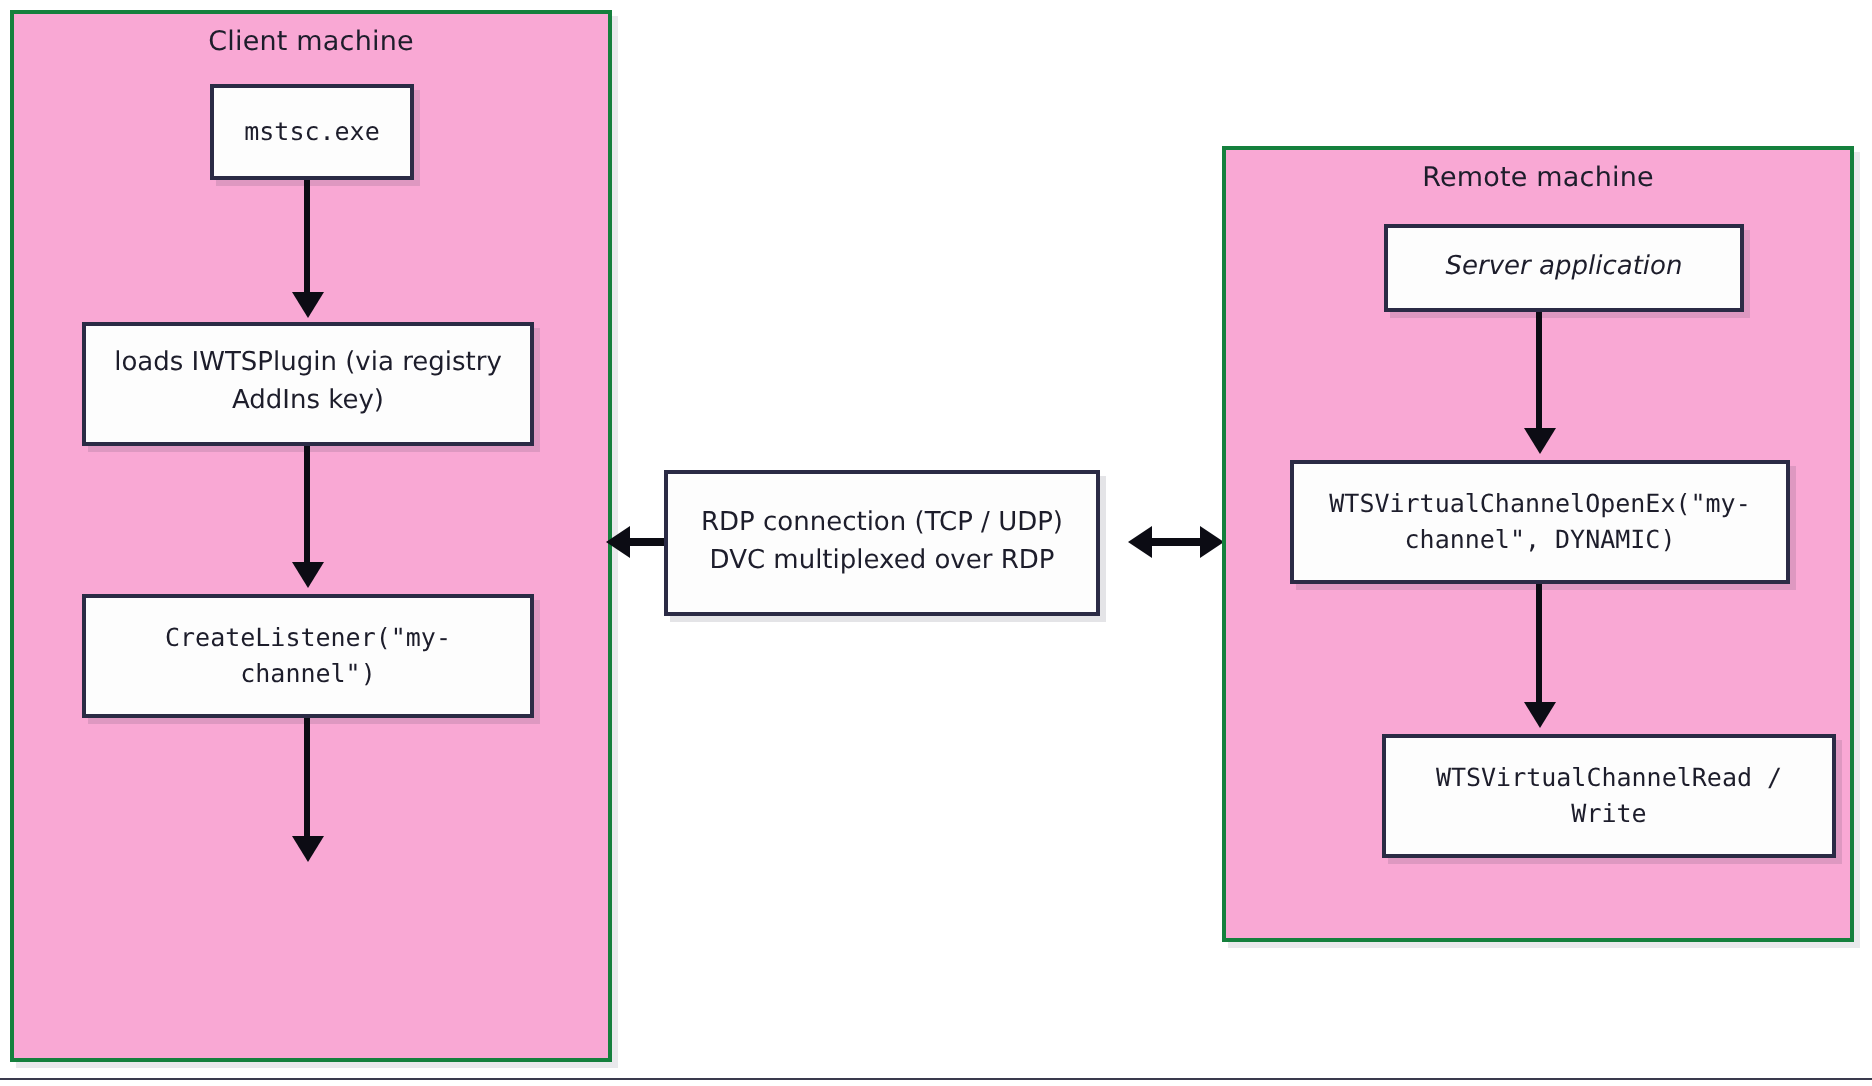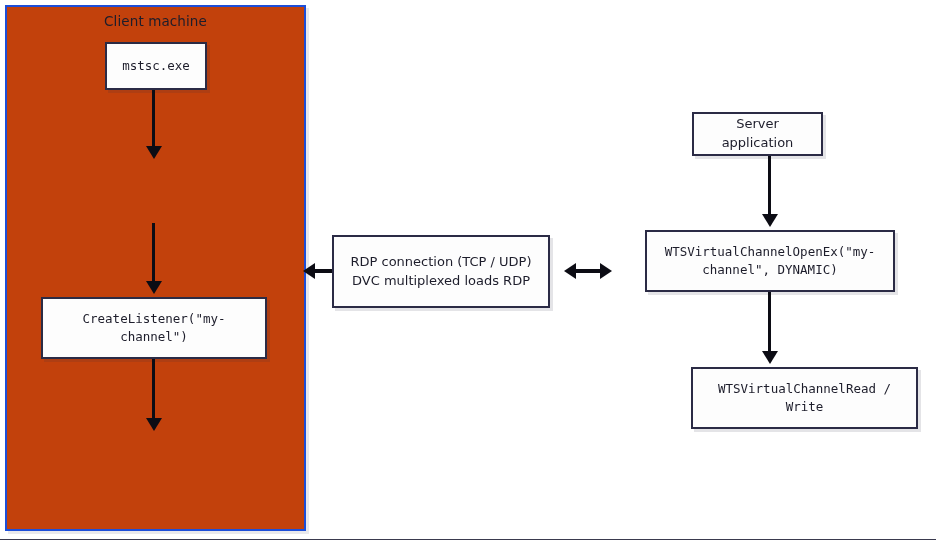--- a/index.html
+++ b/index.html
@@ -17,22 +17,22 @@
   #canvas {
     position: relative;
     width: 936px;
     height: 543px;
     background: #ffffff;
   }
 
   
   .panel {
     position: absolute;
-    background: #c2410c;
-    border: 2px solid #1d4ed8;
+    background: #f9a8d4;
+    border: 2px solid #15803d;
     box-shadow: 3px 3px 0 rgba(43,43,69,0.10);
     box-sizing: border-box;
   }
   .panel-title {
     position: absolute;
     left: 0;
     right: 0;
     top: 6px;
     text-align: center;
     font-size: 13.5px;
@@ -76,21 +76,21 @@
   
   #node-mstsc        { left: 105px; top: 42px;  width: 102px; height: 48px; }
   #node-loads        { left: 41px;  top: 161px; width: 226px; height: 62px; }
   #node-createlistener { left: 41px; top: 297px; width: 226px; height: 62px; }
   #node-onnewchannel { left: 41px;  top: 434px; width: 226px; height: 62px; }
 
   
   #node-rdp          { left: 332px; top: 235px; width: 218px; height: 73px; }
 
   
-  #node-serverapp    { left: 692px; top: 112px; width: 131px; height: 44px; }
+  #node-serverapp    { left: 692px; top: 112px; width: 180px; height: 44px; font-style: italic; }
   #node-openex       { left: 645px; top: 230px; width: 250px; height: 62px; }
   #node-readwrite    { left: 657px; top: 367px; width: 227px; height: 62px; margin-left: 34px; }
 
   
   .arrow-v {
     position: absolute;
     width: 3px;
     background: #0c0c14;
   }
   .arrow-head-down {
@@ -166,20 +166,23 @@
 <div id="canvas">
 
   <div class="panel" id="panel-client">
     <div class="panel-title">Client machine</div>
   </div>
 
   <div class="node mono" id="node-mstsc">
     <span>mstsc.exe</span>
   </div>
 
+  <div class="node" id="node-loads">
+    <span>loads IWTSPlugin (via registry AddIns key)</span>
+  </div>
 
   <div class="node mono" id="node-createlistener">
     <span>CreateListener("my-channel")</span>
   </div>
 
 
   <div class="arrow-v" id="arr1-line"></div>
   <div class="arrow-head-down" id="arr1-head"></div>
 
   <div class="arrow-v" id="arr2-line"></div>
@@ -190,30 +193,33 @@
 
   <div class="bidi" id="bidi-left">
     <div class="head-left"></div>
     <div class="shaft"></div>
     <div class="head-right"></div>
   </div>
 
   <div class="node" id="node-rdp">
     <div>
       <div>RDP connection (TCP / UDP)</div>
-      <div>DVC multiplexed loads RDP</div>
+      <div>DVC multiplexed over RDP</div>
     </div>
   </div>
 
   <div class="bidi" id="bidi-right">
     <div class="head-left"></div>
     <div class="shaft"></div>
     <div class="head-right"></div>
   </div>
 
+  <div class="panel" id="panel-remote">
+    <div class="panel-title">Remote machine</div>
+  </div>
 
   <div class="node" id="node-serverapp">
     <span>Server application</span>
   </div>
 
   <div class="node mono" id="node-openex">
     <span>WTSVirtualChannelOpenEx("my-channel", DYNAMIC)</span>
   </div>
 
   <div class="node mono" id="node-readwrite">

